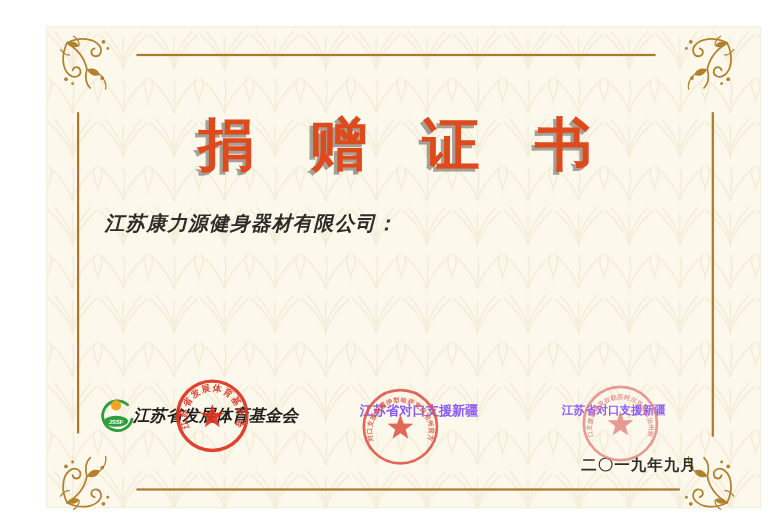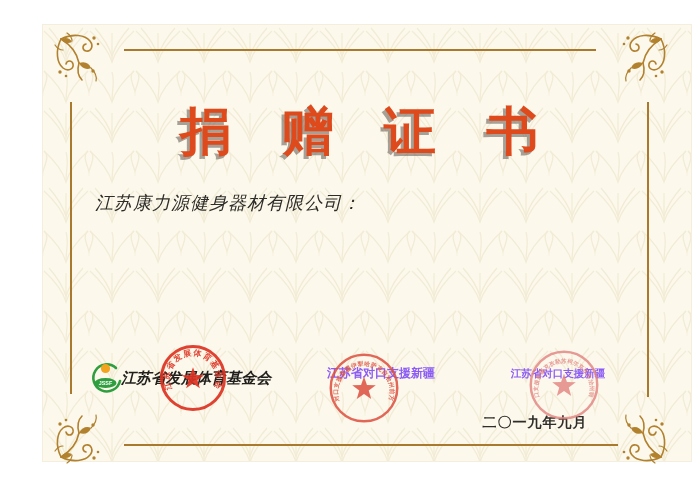--- a/index.html
+++ b/index.html
@@ -19,33 +19,33 @@
   #corner-tl{left:4px;top:0px;}
   #corner-tr{left:572px;top:0px;transform:scaleX(-1);}
   #corner-bl{left:4px;top:386px;transform:scaleY(-1);}
   #corner-br{left:572px;top:386px;transform:rotate(180deg);}
   
   #title{position:absolute;left:0;top:72px;width:100%;text-align:center;z-index:2;
          font-size:52px;font-weight:700;color:#de4a1c;letter-spacing:16px;
          text-shadow:-3px 3px 0 rgba(95,88,80,.55);white-space:nowrap;}
   
   #recipient{position:absolute;left:52px;top:166px;z-index:2;font-size:18px;
-             font-style:italic;font-weight:400;color:#2e2c28;letter-spacing:1px;white-space:nowrap;}
+             font-style:italic;font-weight:700;color:#2e2c28;letter-spacing:1px;white-space:nowrap;}
   
   #body-text{position:absolute;left:50px;top:208px;width:560px;z-index:2;
              font-size:17.5px;line-height:32.5px;font-weight:700;color:#3c3b36;}
   .indent{text-indent:30px;}
   
   #logo{position:absolute;left:46px;top:337px;z-index:2;}
   #foundation-name{position:absolute;left:78px;top:344px;width:150px;z-index:2;
                    font-size:15px;font-style:italic;font-weight:600;color:#22201d;white-space:nowrap;}
   .sigblock{position:absolute;z-index:2;text-align:center;color:#8b5cf6;font-weight:600;}
   #sig-yili{left:228px;top:337px;width:220px;font-size:12px;line-height:22px;}
   #sig-kezhou{left:405px;top:338px;width:220px;font-size:10.5px;line-height:21px;}
-  #date{position:absolute;left:412px;top:389px;width:160px;z-index:2;text-align:center;
+  #date{position:absolute;left:458px;top:389px;width:160px;z-index:2;text-align:center;
         font-size:14px;letter-spacing:1px;color:#2f2d29;font-weight:600;white-space:nowrap;}
   .stamp{position:absolute;z-index:3;}
   #stamp-foundation{left:114px;top:317px;opacity:.92;color:#dd3322;}
   #stamp-yili{left:283px;top:325px;opacity:.85;color:#dd5040;}
   #stamp-kezhou{left:483px;top:322px;opacity:.8;color:#e2827f;}
   .stamp svg{display:block;}
 </style>
 </head>
 <body>
 

